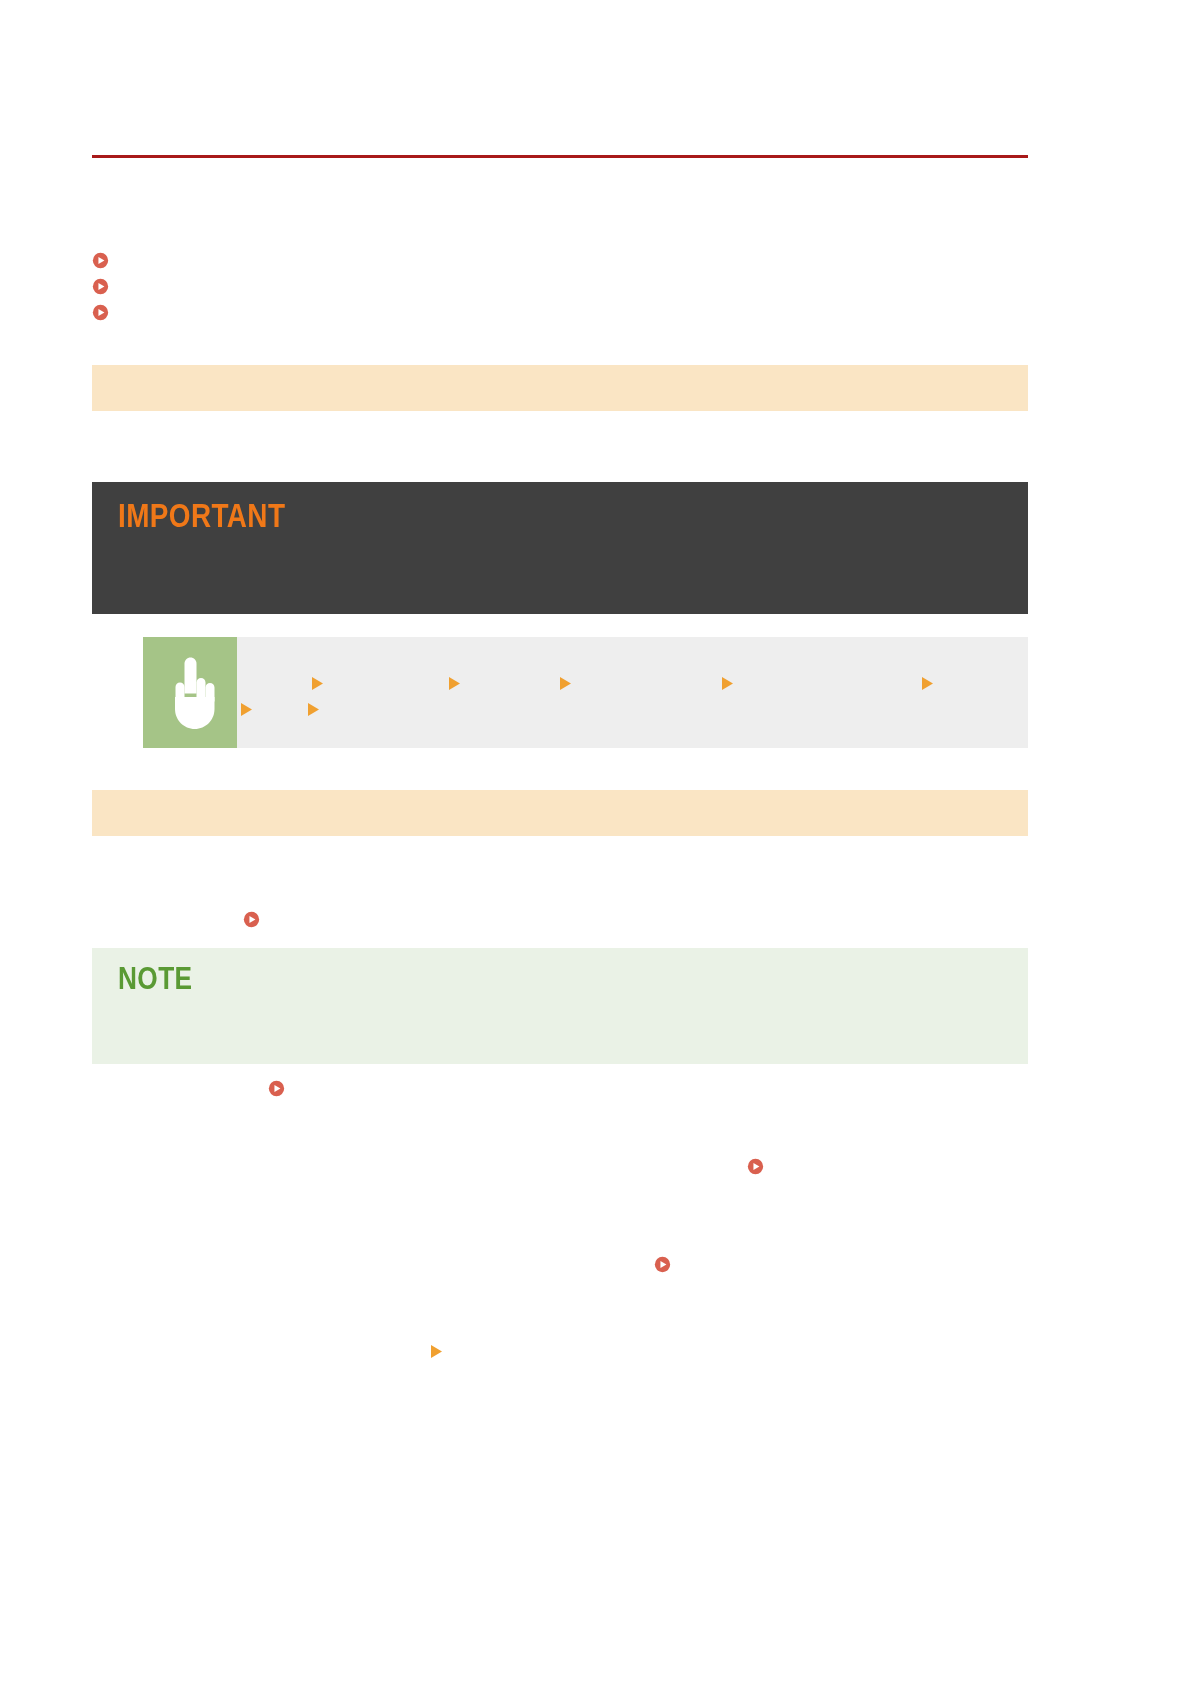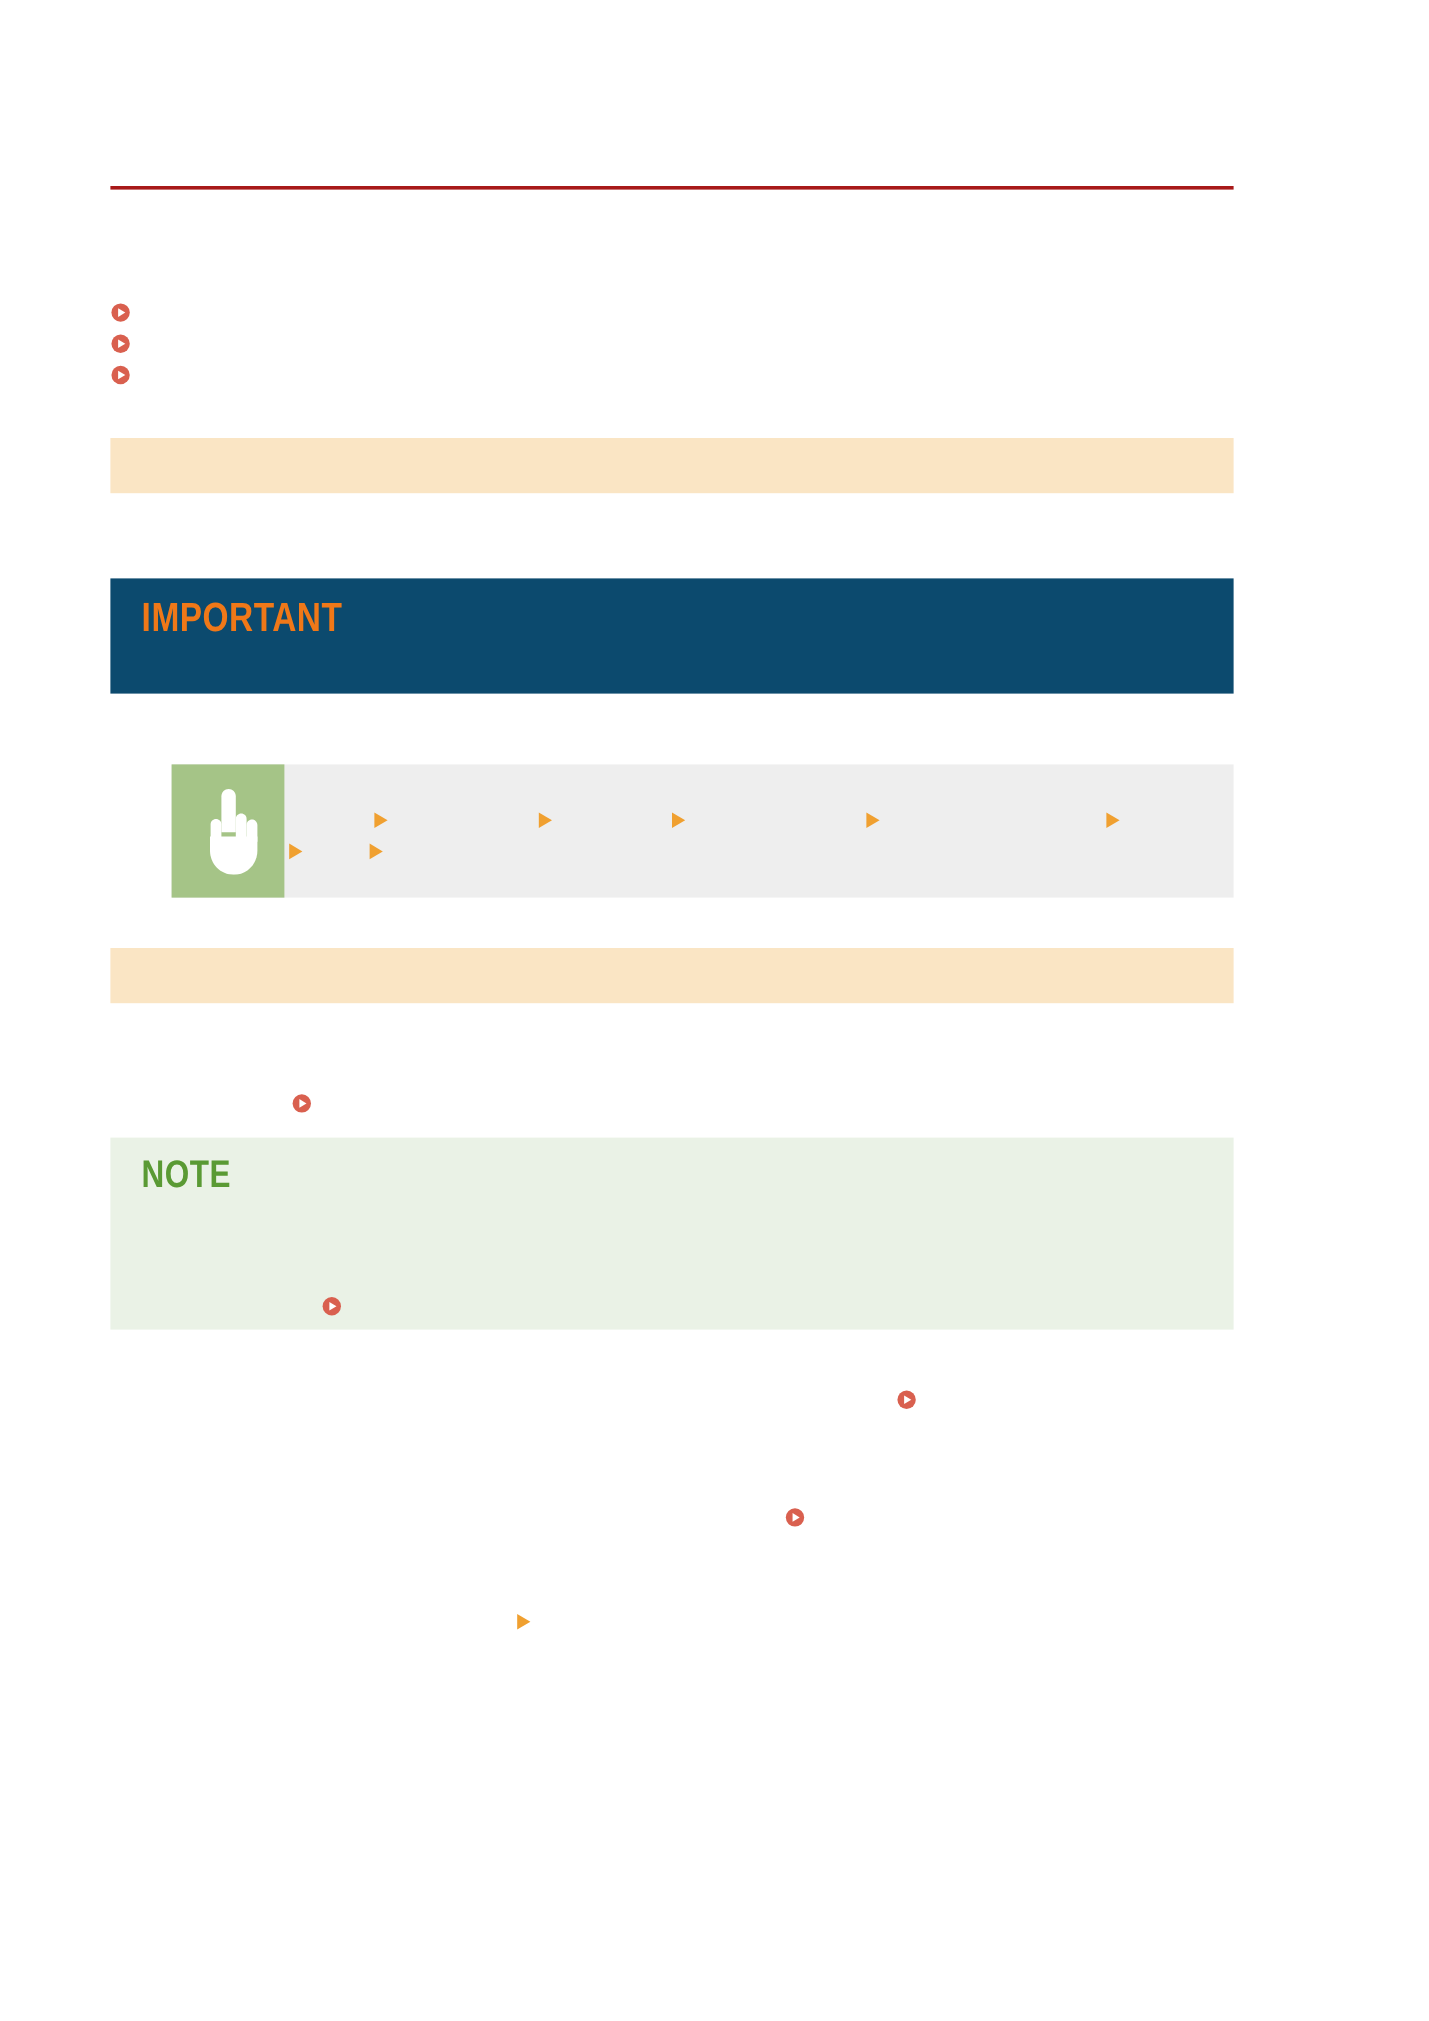--- a/index.html
+++ b/index.html
@@ -99,22 +99,22 @@
 
   
   .callout {
     position: absolute;
     left: 92px;
     width: 936px;
     box-sizing: border-box;
   }
   #important-box {
     top: 482px;
-    height: 96px;
-    background: #0c4a6e;
+    height: 132px;
+    background: #404040;
   }
   #important-box .callout-title {
     position: absolute;
     left: 26px;
     top: 14px;
     font-size: 34px;
     font-weight: bold;
     color: #f07818;
     letter-spacing: 0.5px;
     font-stretch: condensed;
@@ -129,21 +129,21 @@
     right: 26px;
     font-size: 14px;
     color: #333333;
     line-height: 22px;
     white-space: pre-wrap;
   }
 
   
   #note-box {
     top: 948px;
-    height: 160px;
+    height: 116px;
     background: #eaf2e6;
   }
   #note-box .callout-title {
     position: absolute;
     left: 26px;
     top: 12px;
     font-size: 32px;
     font-weight: bold;
     color: #5a9a34;
     letter-spacing: 0.5px;

